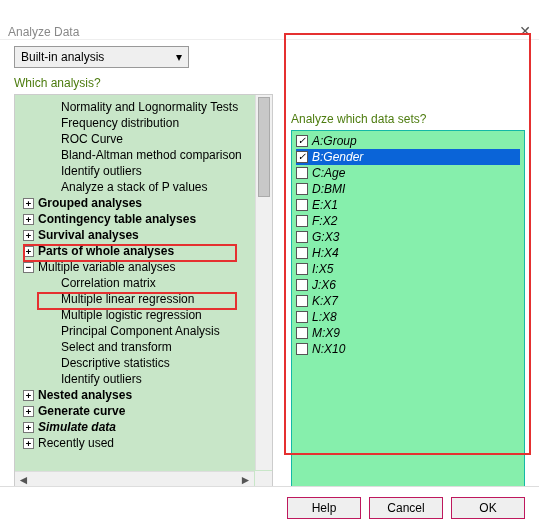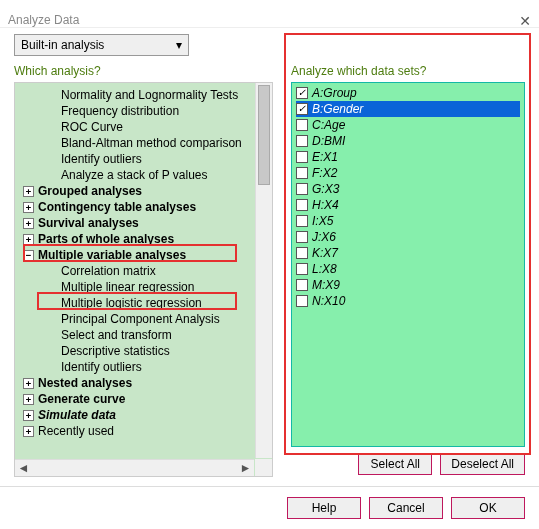--- a/index.html
+++ b/index.html
@@ -1,25 +1,25 @@
 <!DOCTYPE html>
 <html><head>
 <meta charset="utf-8">
 <style>
   * { box-sizing: border-box; font-family: "Segoe UI", Tahoma, sans-serif; font-size: 12px; }
   body { margin: 0; background: #fff; width: 539px; height: 529px; overflow: hidden; }
-  .titlebar { height: 28px; display: flex; align-items: flex-start; padding: 13px 8px; color: #888; border-bottom: 1px solid #eee; }
+  .titlebar { height: 40px; display: flex; align-items: flex-end; padding: 0 8px; color: #888; border-bottom: 1px solid #eee; }
   .titlebar .title { flex: 1; }
   .titlebar .close { font-size: 14px; color: #555; cursor: default; }
   .body { padding: 6px 14px 0 14px; }
   .dropdown { width: 175px; height: 22px; border: 1px solid #999; background: #efefef; display: flex; align-items: center; padding: 0 6px; margin-bottom: 8px; position: relative; }
   .dropdown .chev { position: absolute; right: 6px; }
   .cols { display: flex; gap: 18px; }
   .col { flex: 1; min-width: 0; }
-  .col-right { flex: 0 0 234px; }
+  .col-right { flex: 0 0 234px; margin-top: 36px; }
   .qlabel { margin-bottom: 4px; color: #4d7c0f; }
   .treebox { height: 395px; border: 1px solid #ccc; background: #c8e6c8; position: relative; padding: 4px 0 4px 0; }
   .treearea { position: absolute; top: 4px; bottom: 18px; left: 0; right: 18px; overflow: hidden; }
   .scroll-v { position: absolute; right: 0; top: 0; bottom: 18px; width: 17px; background: #f0f0f0; border-left: 1px solid #ddd; }
   .scroll-v .thumb { position: absolute; left: 2px; right: 2px; top: 2px; height: 100px; background: #c8c8c8; border: 1px solid #aaa; }
   .scroll-h { position: absolute; left: 0; right: 18px; bottom: 0; height: 17px; background: #f0f0f0; border-top: 1px solid #ddd; display:flex; align-items:center; justify-content:space-between; padding:0 2px;}
   .scroll-h .arrow { width:13px; height:13px; display:flex; align-items:center; justify-content:center; color:#555;}
   .scroll-corner { position:absolute; right:0; bottom:0; width:17px; height:17px; background:#f0f0f0;}
   .node { display: flex; align-items: center; height: 16px; line-height: 16px; white-space: nowrap; }
   .expander { width: 11px; height: 11px; border: 1px solid #777; background: #fff; display: inline-flex; align-items: center; justify-content: center; margin-right: 4px; font-size: 9px; line-height: 1; font-family: monospace; }
@@ -88,21 +88,21 @@
             <div class="node lvl0 hasx">
               <span class="expander plus"></span>
               <span style="font-weight: bold;">Survival analyses</span>
             </div>
             <div class="node lvl0 hasx">
               <span class="expander plus"></span>
               <span style="font-weight: bold;">Parts of whole analyses</span>
             </div>
             <div class="node lvl0 hasx">
               <span class="expander minus"></span>
-              <span style="font-weight: bold;">Multiple variable analyses</span>
+              <span style="font-weight: normal;">Multiple variable analyses</span>
             </div>
             <div class="node lvl1">
               <span>Correlation matrix</span>
             </div>
             <div class="node lvl1">
               <span>Multiple linear regression</span>
             </div>
             <div class="node lvl1">
               <span>Multiple logistic regression</span>
             </div>

